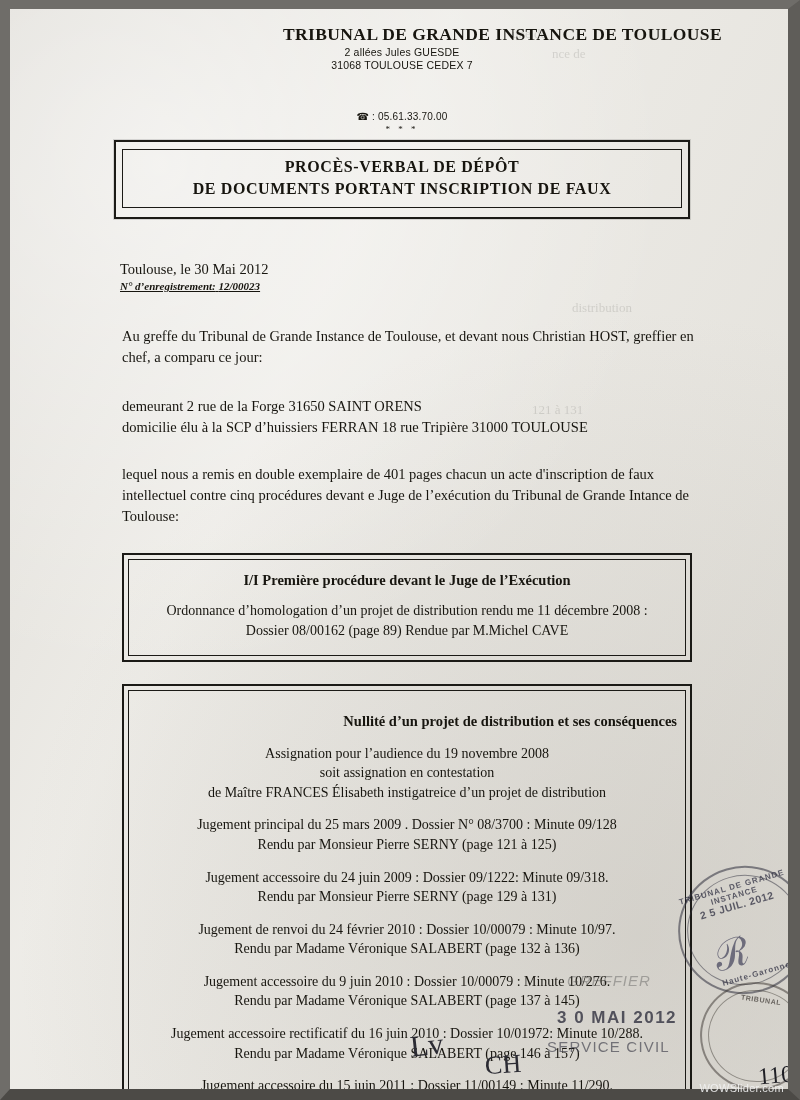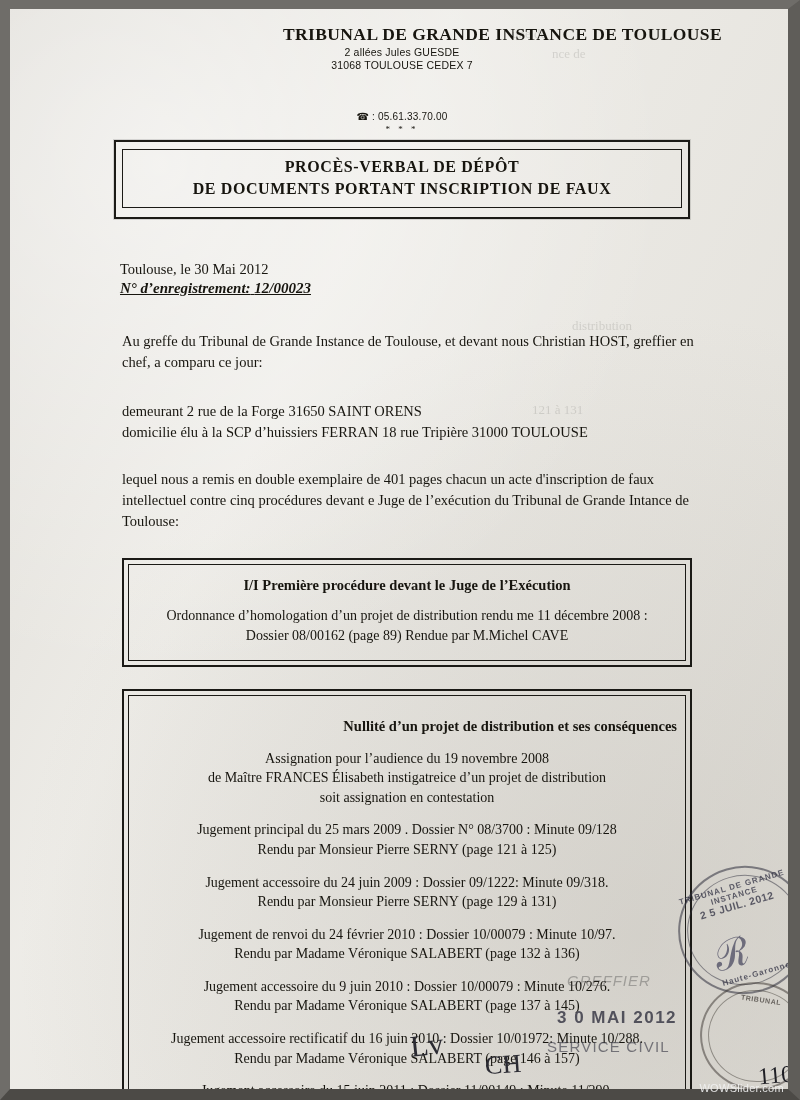--- a/index.html
+++ b/index.html
@@ -98,21 +98,21 @@
   .title-l1 { font-size: 16px; margin-bottom: 4px; }
   .title-l2 { font-size: 16px; }
 
   
   .date-line {
     margin-top: 42px;
     font-size: 14.5px;
     padding-left: 38px;
   }
   .reg-line {
-    font-size: 15px;
+    font-size: 11px;
     font-style: italic;
     font-weight: bold;
     padding-left: 38px;
     margin-top: 2px;
   }
   .reg-line u { text-decoration: underline; }
 
   .para {
     font-size: 14.5px;
     line-height: 1.45;
@@ -317,21 +317,21 @@
 </style>
 </head>
 <body>
 
 <div id="page">
 
   <div id="sheet">
 
     <div class="ghost" style="left:500px; top:16px;">une de</div>
     <div class="ghost" style="left:540px; top:36px;">nce de</div>
-    <div class="ghost" style="left:560px; top:308px;">distribution</div>
+    <div class="ghost" style="left:560px; top:290px;">distribution</div>
     <div class="ghost" style="left:520px; top:392px;">121 à 131</div>
 
     <div class="doc">
 
       <div class="court-title">TRIBUNAL DE GRANDE INSTANCE DE TOULOUSE</div>
       <div class="court-line">2 allées Jules GUESDE</div>
       <div class="court-line">31068 TOULOUSE CEDEX 7</div>
       <div class="court-phone">☎ : 05.61.33.70.00</div>
       <div class="stars">* * *</div>
 
@@ -364,22 +364,22 @@
           <div class="proc-line">Dossier 08/00162 (page 89) Rendue par M.Michel CAVE</div>
         </div>
       </div>
 
       <div class="proc-box" id="box2">
         <div class="inner">
           <div class="proc-sub">Nullité d’un projet de distribution et ses conséquences</div>
 
           <div class="group">
             <div class="proc-line">Assignation pour l’audience du 19 novembre 2008</div>
+            <div class="proc-line">soit assignation en contestation</div>
             <div class="proc-line">de Maître FRANCES Élisabeth instigatreice d’un projet de distribution</div>
-            <div class="proc-line">soit assignation en contestation</div>
           </div>
 
           <div class="group">
             <div class="proc-line">Jugement principal du 25 mars 2009 . Dossier N° 08/3700 : Minute 09/128</div>
             <div class="proc-line">Rendu par Monsieur Pierre SERNY (page 121 à 125)</div>
           </div>
 
           <div class="group">
             <div class="proc-line">Jugement accessoire du 24 juin 2009 : Dossier 09/1222: Minute 09/318.</div>
             <div class="proc-line">Rendu par Monsieur Pierre SERNY (page 129 à 131)</div>

